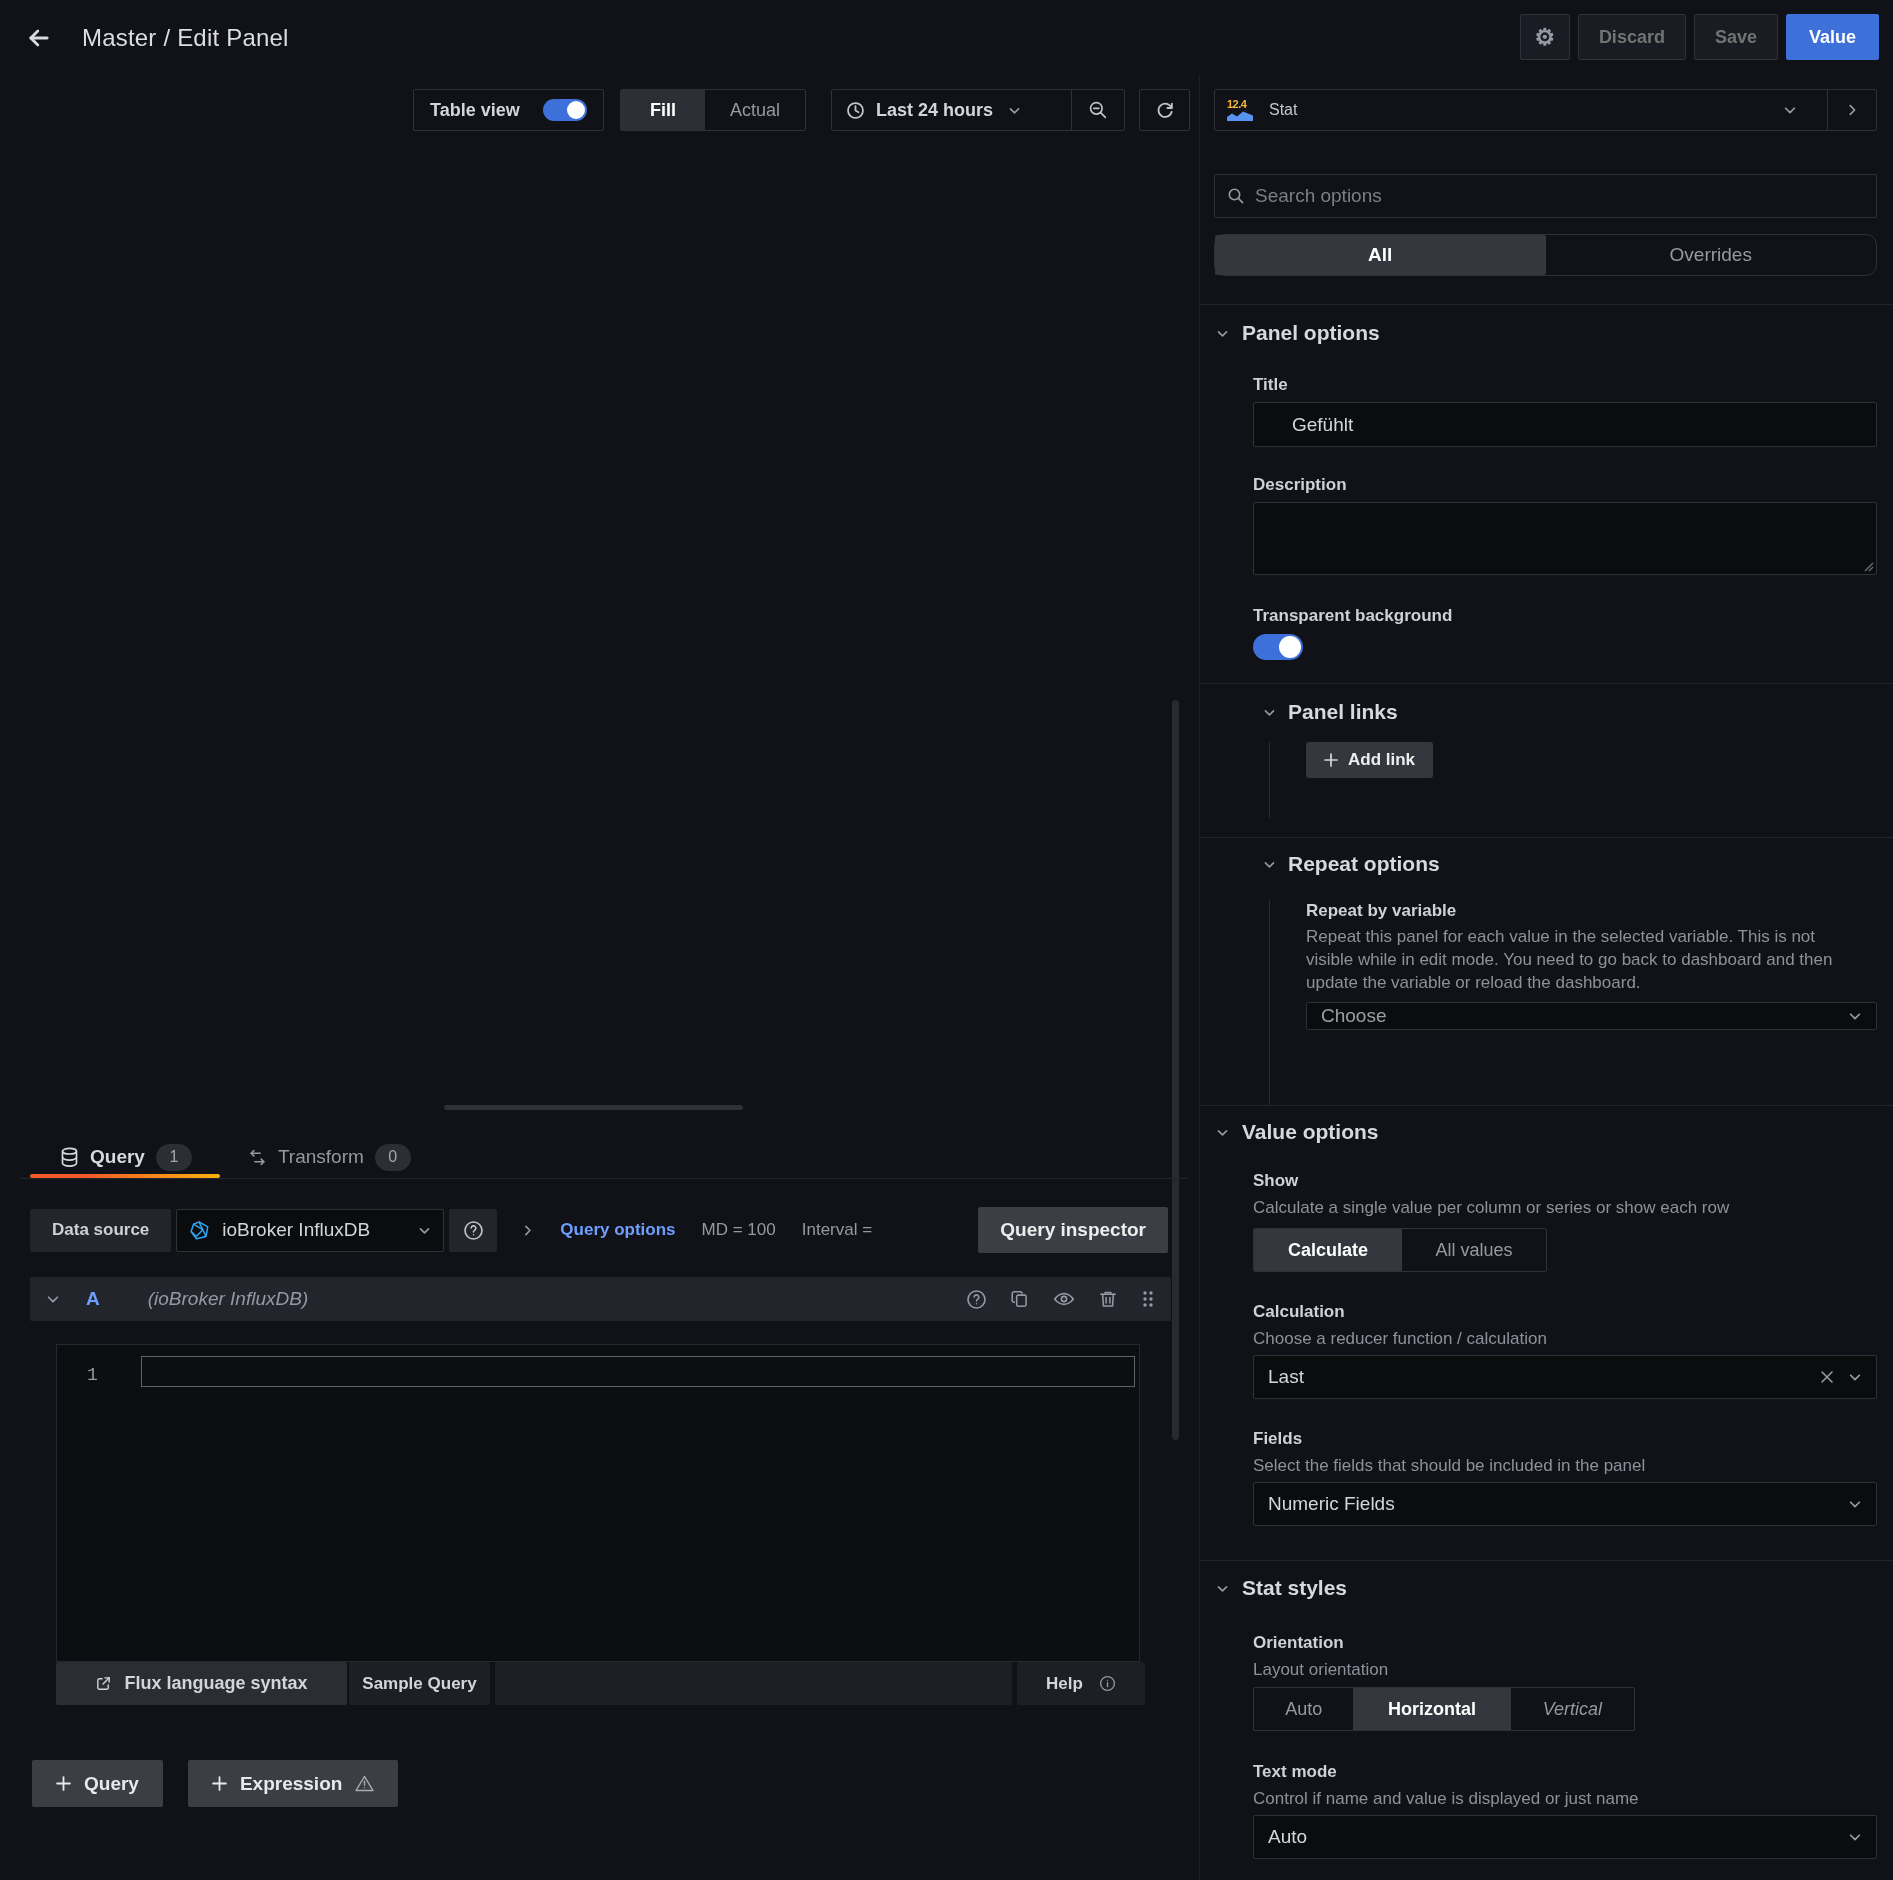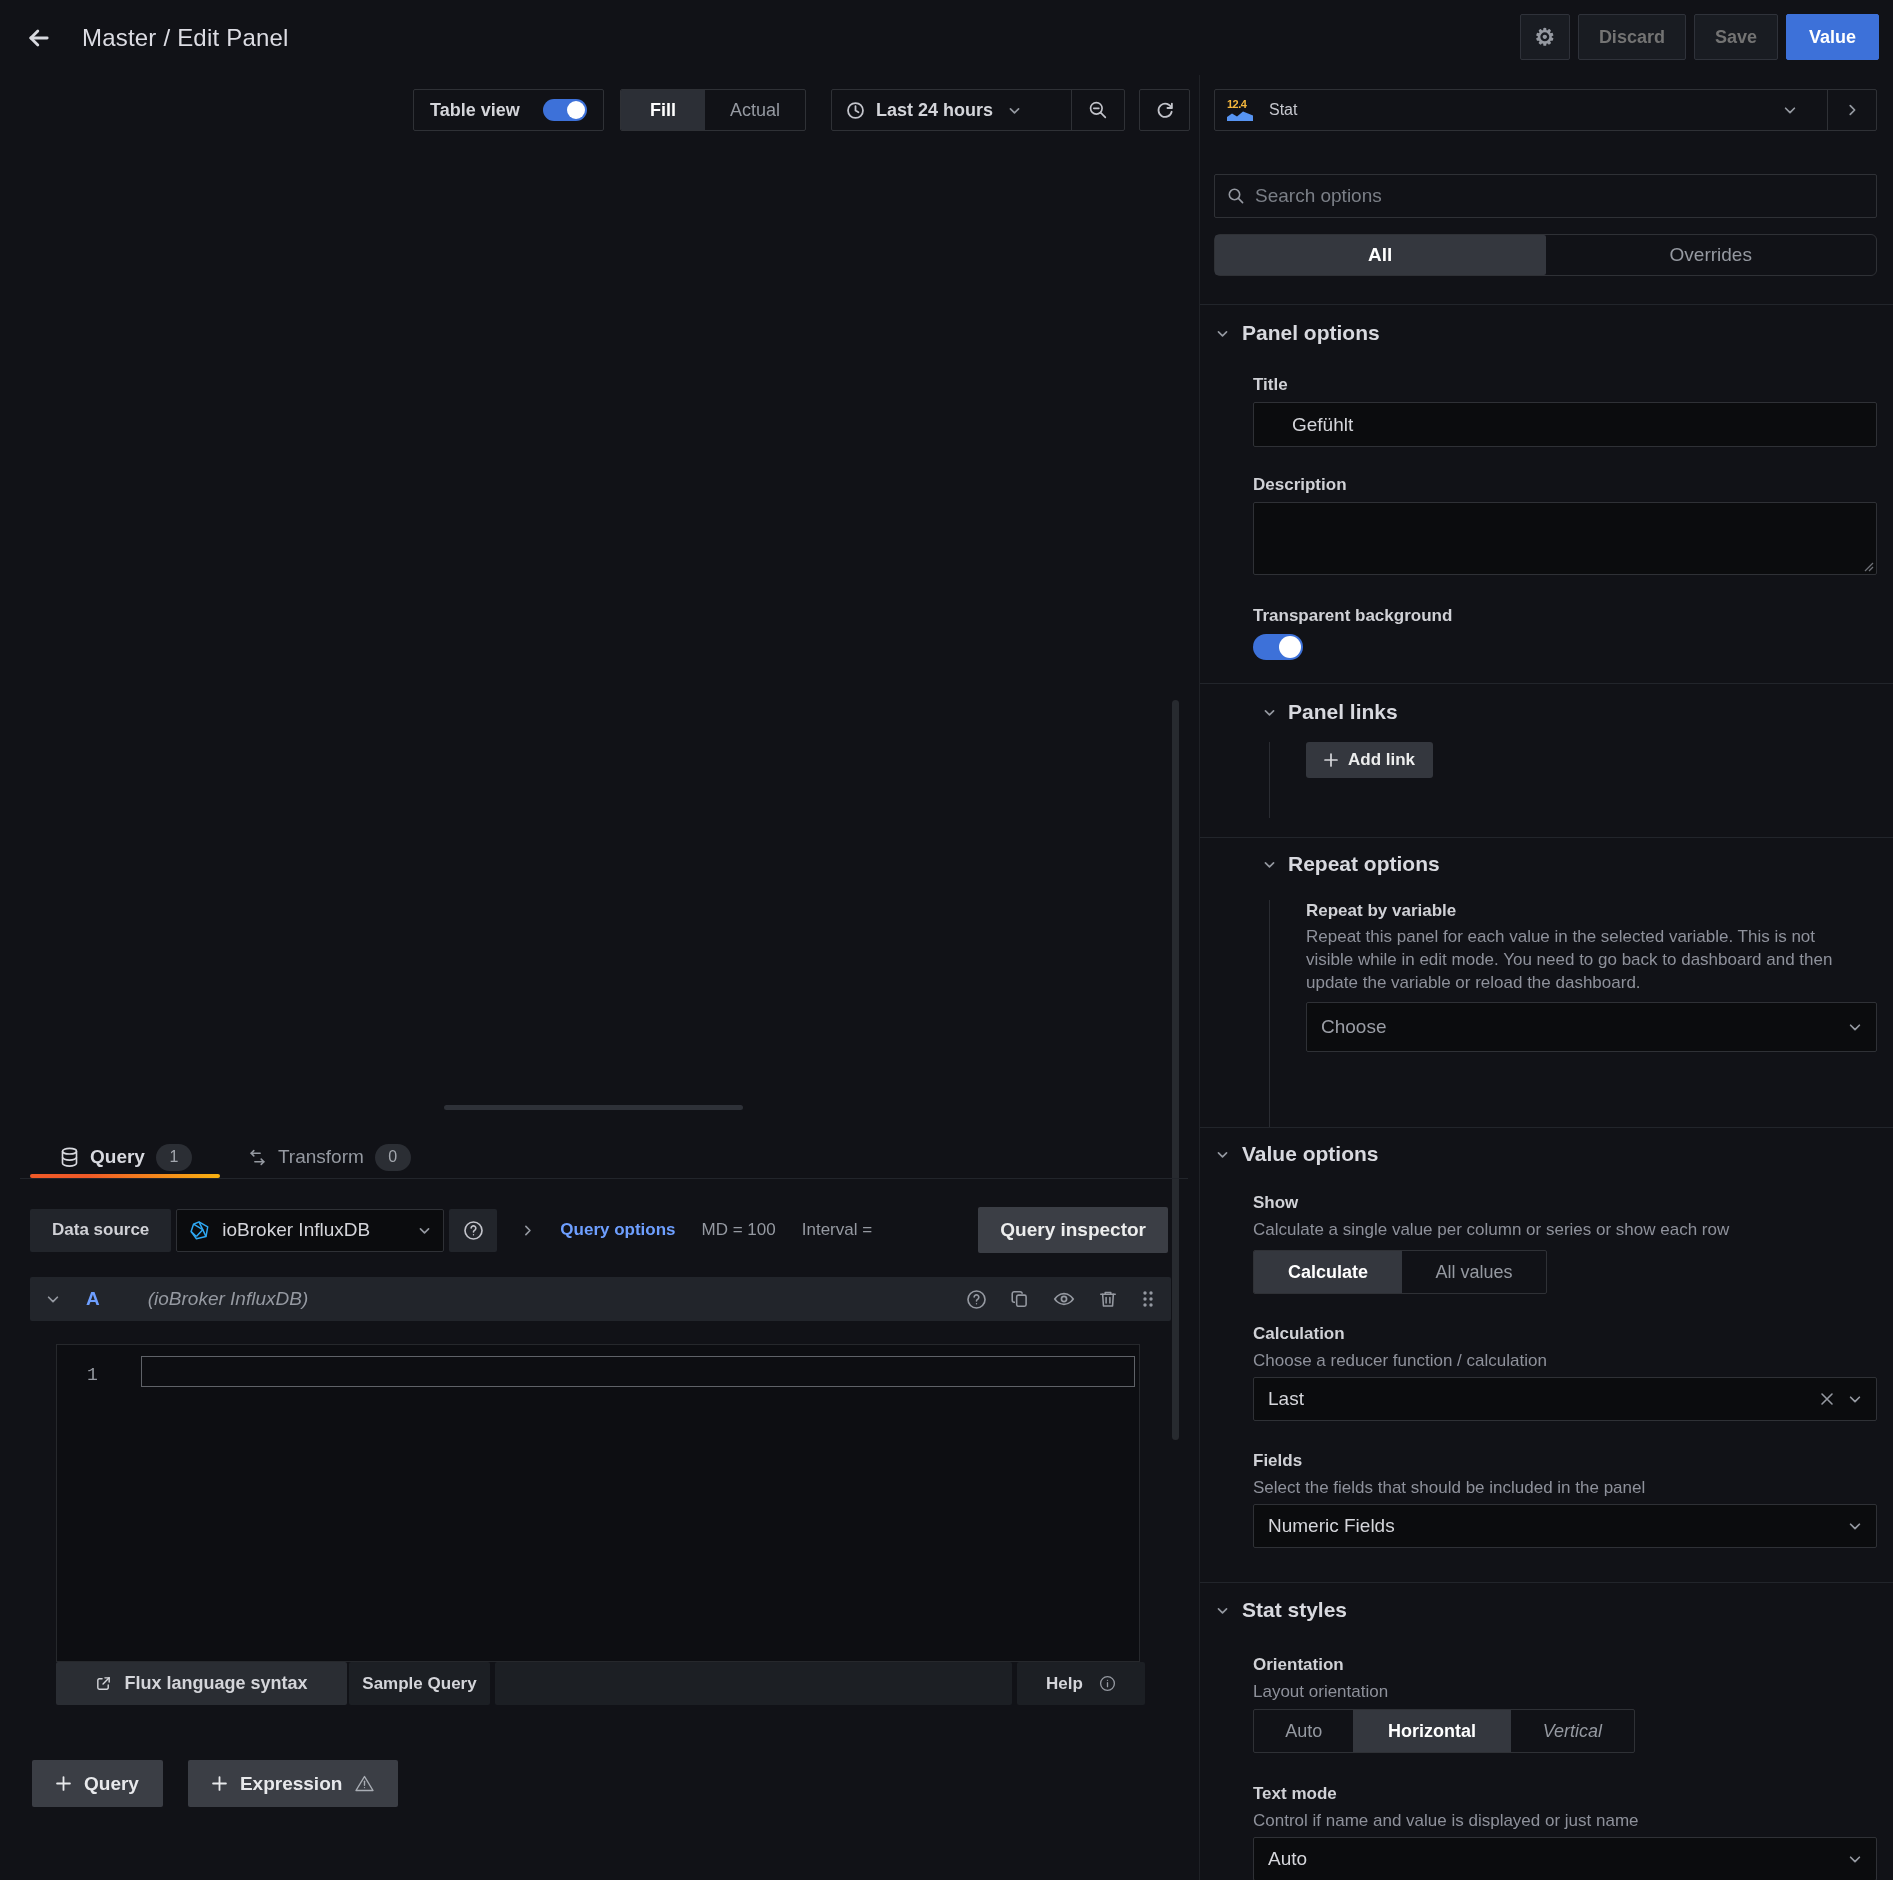--- a/index.html
+++ b/index.html
@@ -39,21 +39,21 @@
   
   .sidebar { position:absolute; left:1199px; top:75px; width:694px; height:1805px; border-left:1px solid #1f2126; }
   .panel-type { margin:14px 16px 0 14px; height:42px; border:1px solid #2f3136; border-radius:2px; display:flex; align-items:center; cursor:pointer; }
   .stat-icon { width:30px; margin-left:12px; display:flex; flex-direction:column; align-items:flex-start; }
   .stat-ver { font-size:11px; font-weight:700; color:#f5b73d; line-height:11px; letter-spacing:-.5px; }
   .panel-type-name { margin-left:12px; font-size:16px; color:#c7c8cf; }
   .pt-divider { width:1px; height:42px; background:#2f3136; margin-left:14px; }
   .search-box { margin:43px 16px 0 14px; height:44px; border:1px solid #2f3136; border-radius:2px; display:flex; align-items:center; padding:0 12px; gap:10px; }
   .search-box input { flex:1; background:transparent; border:none; outline:none; color:#d5d6db; font-size:19px; font-family:"Liberation Sans",sans-serif; }
   .search-box input::placeholder { color:#7b7f87; }
-  .opt-tabs { margin:16px 16px 0 14px; height:42px; border:1px solid #2f3136; border-radius:6px; display:flex; }
+  .opt-tabs { margin:16px 16px 0 14px; height:42px; border:1px solid #2f3136; border-radius:11px; display:flex; }
   .opt-tab { flex:1; display:flex; align-items:center; justify-content:center; font-size:19px; color:#9599a1; cursor:pointer; border-radius:2px; }
   .opt-tab.active { background:#34373e; color:#ffffff; font-weight:700; }
   .divider { border-top:1px solid #22252b; }
   .section { padding:13px 16px 0 16px; }
   .section-header { display:flex; align-items:center; gap:13px; height:30px; cursor:pointer; }
   .section-header .htxt { font-size:21px; font-weight:600; color:#d8d9df; }
   .section-body { padding-left:37px; padding-right:0; }
   .field-label { font-size:17px; font-weight:600; color:#d0d1d6; line-height:21px; }
   .field-desc { font-size:17px; color:#8e919b; line-height:23px; }
   .input { background:#0b0c0e; border:1px solid #2f3136; border-radius:2px; display:flex; align-items:center; padding:0 14px; font-size:19px; color:#d5d6db; }
@@ -273,21 +273,21 @@
       <span class="icon">
         <svg width="13" height="13" viewBox="0 0 16 16" fill="none" stroke="currentColor" stroke-width="2" stroke-linecap="round" stroke-linejoin="round">
             <path d="M3 6l5 5 5-5"></path>
           </svg>
       </span>
       <span class="htxt">Repeat options</span>
     </div>
     <div class="sub-body" style="margin-top:22px;padding-bottom:75px;">
       <div class="field-label">Repeat by variable</div>
       <div class="field-desc" style="margin-top:4px;max-width:552px;">Repeat this panel for each value in the selected variable. This is not visible while in edit mode. You need to go back to dashboard and then update the variable or reload the dashboard.</div>
-      <div class="input select" style="margin-top:8px;height:50px;">
+      <div class="input select" style="margin-top:8px;height:28px;">
         <span style="color:#9b9ea6;">Choose</span>
         <span class="icon">
           <svg width="14" height="14" viewBox="0 0 16 16" fill="none" stroke="currentColor" stroke-width="2" stroke-linecap="round" stroke-linejoin="round">
               <path d="M3 6l5 5 5-5"></path>
             </svg>
         </span>
       </div>
     </div>
   </div>
 

